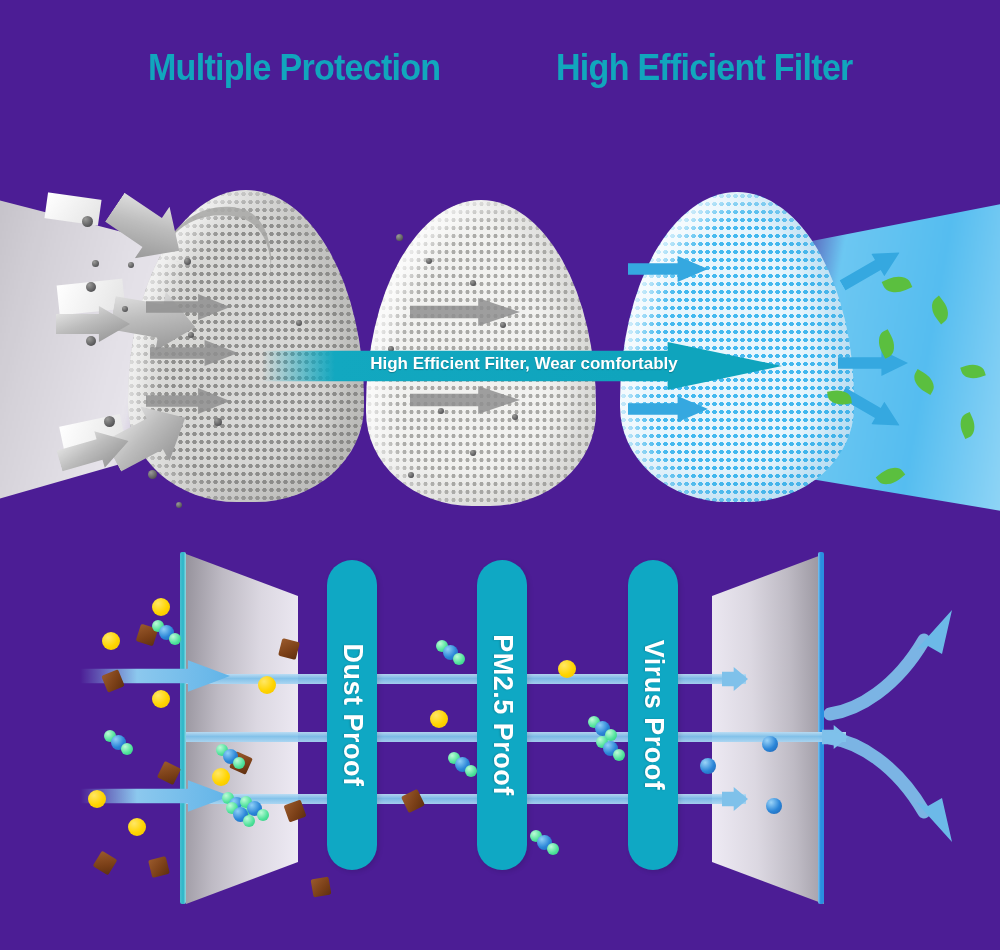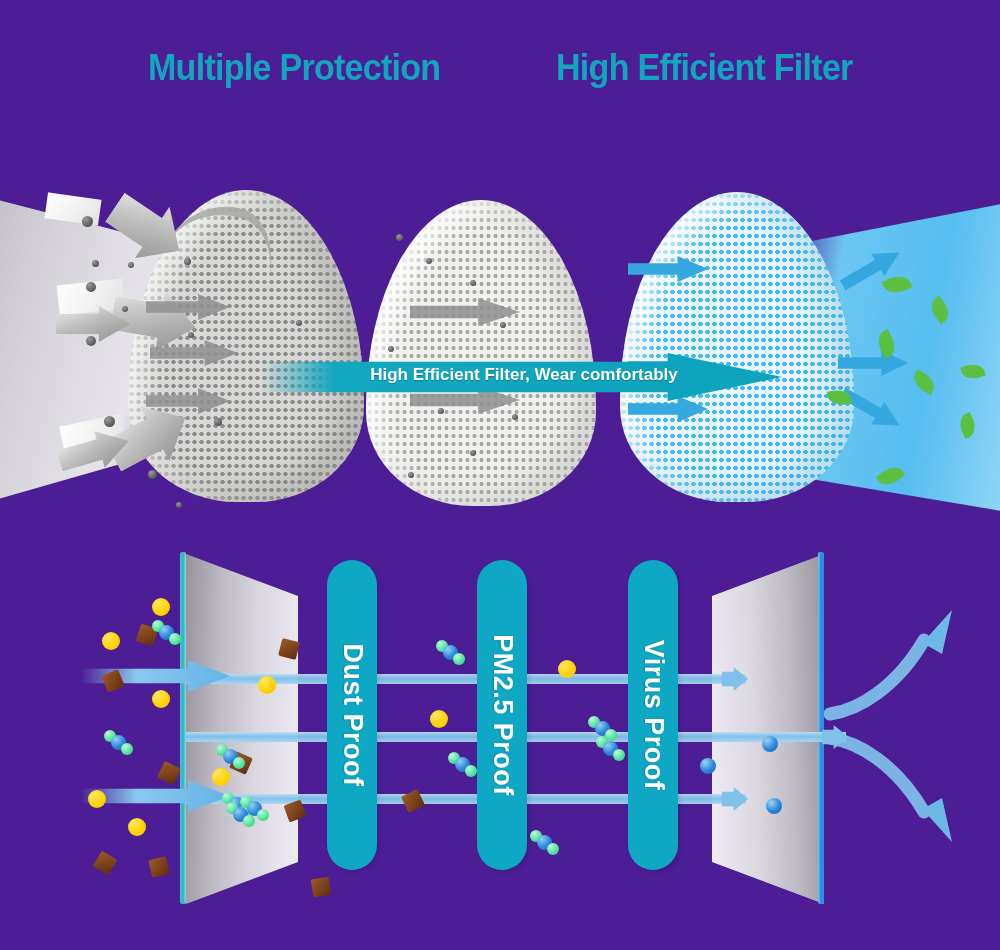--- a/index.html
+++ b/index.html
@@ -153,21 +153,21 @@
   
   .flow-blue {
     position: absolute;
     background: #35a8e0;
     clip-path: polygon(0% 28%, 62% 28%, 62% 0%, 100% 50%, 62% 100%, 62% 72%, 0% 72%);
   }
 
   
   #banner-arrow {
     position: absolute;
-    left: 262px; top: 203px;
+    left: 262px; top: 192px;
     width: 520px; height: 48px;
   }
   #banner-arrow .shaft {
     position: absolute;
     left: 0; top: 0;
     width: 520px; height: 48px;
     background: linear-gradient(90deg, rgba(18,168,192,0) 0%, #12a8c0 14%, #0fa4bd 70%, #0fa4bd 100%);
     clip-path: polygon(0% 18%, 78% 18%, 78% 0%, 100% 50%, 78% 100%, 78% 82%, 0% 82%);
   }
   #banner-label {

